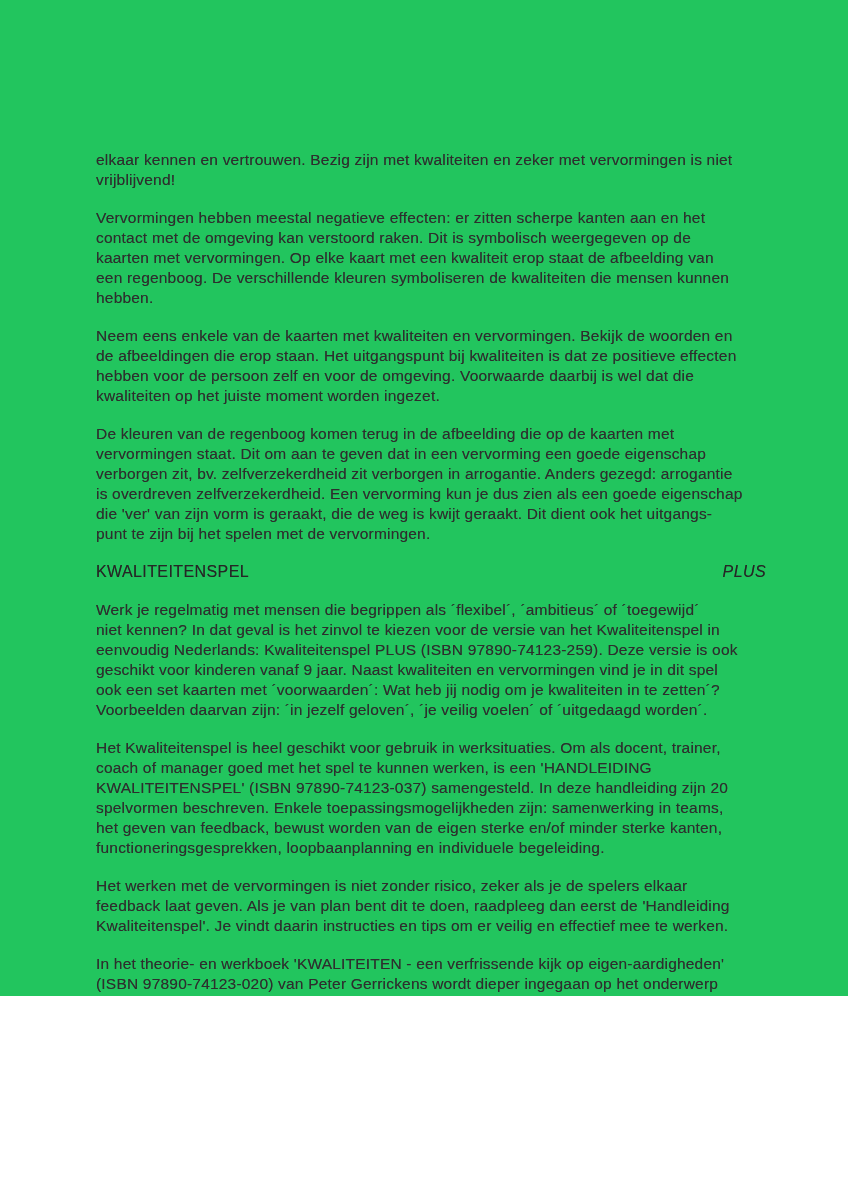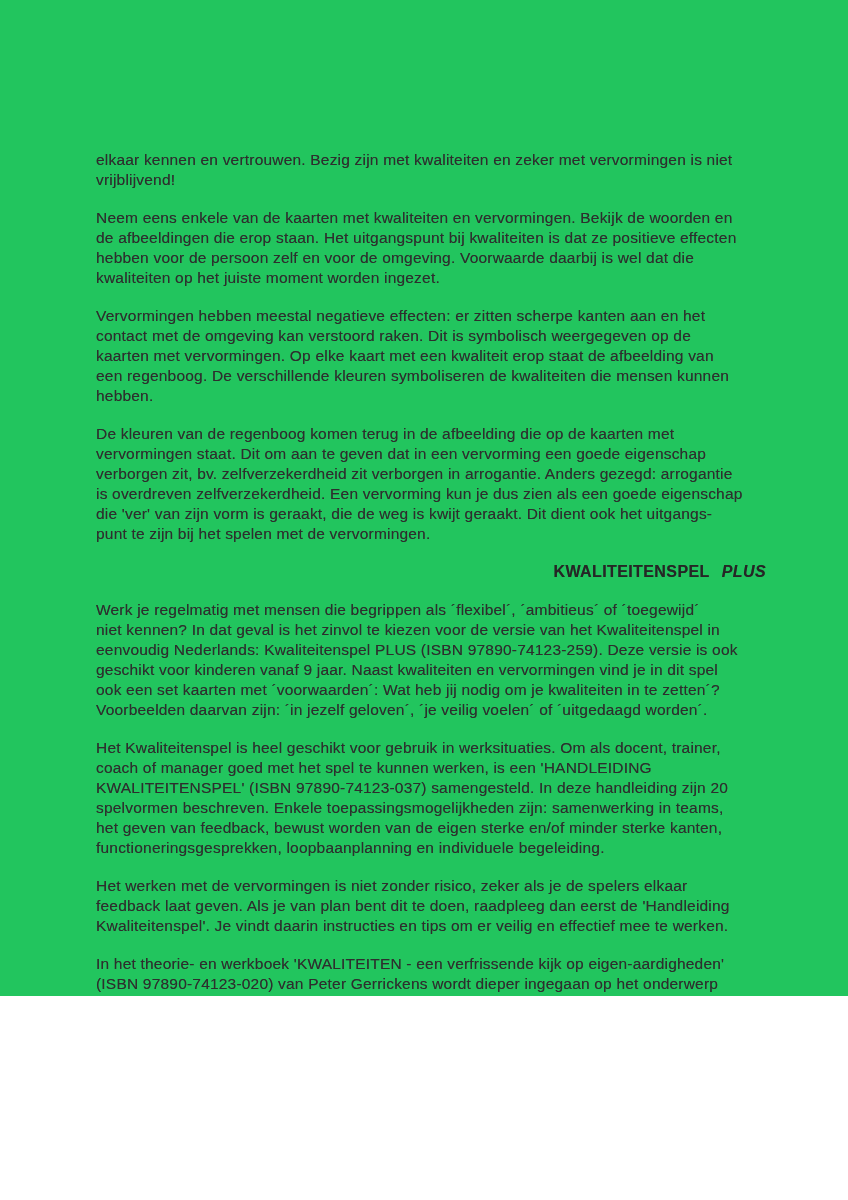--- a/index.html
+++ b/index.html
@@ -26,26 +26,26 @@
   .para {
     margin: 0 0 18px 0;
     font-size: 15.5px;
     line-height: 20px;
     letter-spacing: 0.2px;
     white-space: pre-line;
     text-shadow: 0 0 0.6px rgba(45,45,45,0.55);
   }
   .heading {
     display: flex;
-    justify-content: flex-end;
+    justify-content: space-between;
     gap: 12px;
     margin: 0 0 18px 0;
     font-size: 16px;
     line-height: 20px;
-    font-weight: bold;
+    font-weight: normal;
     letter-spacing: 0.4px;
     color: #262626;
     text-shadow: 0 0 0.6px rgba(38,38,38,0.55);
   }
   .heading .suffix-italic {
     font-style: italic;
   }
   .page-number {
     position: absolute;
     top: 1082px;
@@ -60,30 +60,30 @@
 </style>
 </head>
 <body>
 
 <div class="page">
   <div class="content">
 
     <p class="para">elkaar kennen en vertrouwen. Bezig zijn met kwaliteiten en zeker met vervormingen is niet
 vrijblijvend!</p>
 
-    <p class="para">Neem eens enkele van de kaarten met kwaliteiten en vervormingen. Bekijk de woorden en
-de afbeeldingen die erop staan. Het uitgangspunt bij kwaliteiten is dat ze positieve effecten
-hebben voor de persoon zelf en voor de omgeving. Voorwaarde daarbij is wel dat die
-kwaliteiten op het juiste moment worden ingezet.</p>
-
     <p class="para">Vervormingen hebben meestal negatieve effecten: er zitten scherpe kanten aan en het
 contact met de omgeving kan verstoord raken. Dit is symbolisch weergegeven op de
 kaarten met vervormingen. Op elke kaart met een kwaliteit erop staat de afbeelding van
 een regenboog. De verschillende kleuren symboliseren de kwaliteiten die mensen kunnen
 hebben.</p>
+
+    <p class="para">Neem eens enkele van de kaarten met kwaliteiten en vervormingen. Bekijk de woorden en
+de afbeeldingen die erop staan. Het uitgangspunt bij kwaliteiten is dat ze positieve effecten
+hebben voor de persoon zelf en voor de omgeving. Voorwaarde daarbij is wel dat die
+kwaliteiten op het juiste moment worden ingezet.</p>
 
     <p class="para">De kleuren van de regenboog komen terug in de afbeelding die op de kaarten met
 vervormingen staat. Dit om aan te geven dat in een vervorming een goede eigenschap
 verborgen zit, bv. zelfverzekerdheid zit verborgen in arrogantie. Anders gezegd: arrogantie
 is overdreven zelfverzekerdheid. Een vervorming kun je dus zien als een goede eigenschap
 die 'ver' van zijn vorm is geraakt, die de weg is kwijt geraakt. Dit dient ook het uitgangs-
 punt te zijn bij het spelen met de vervormingen.</p>
 
     <h2 class="heading">
       <span>KWALITEITENSPEL</span>

